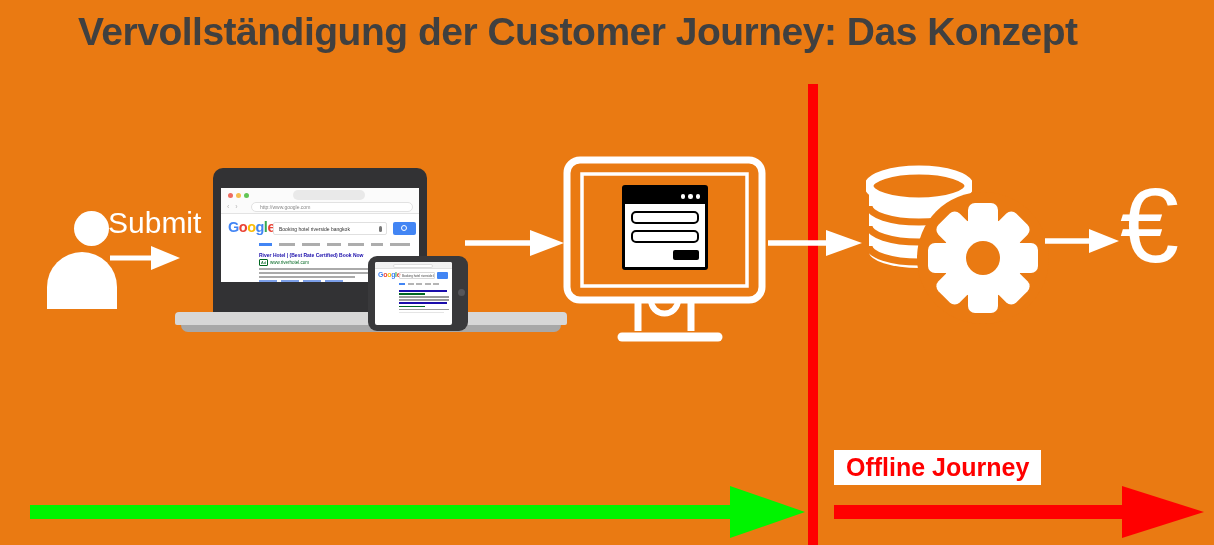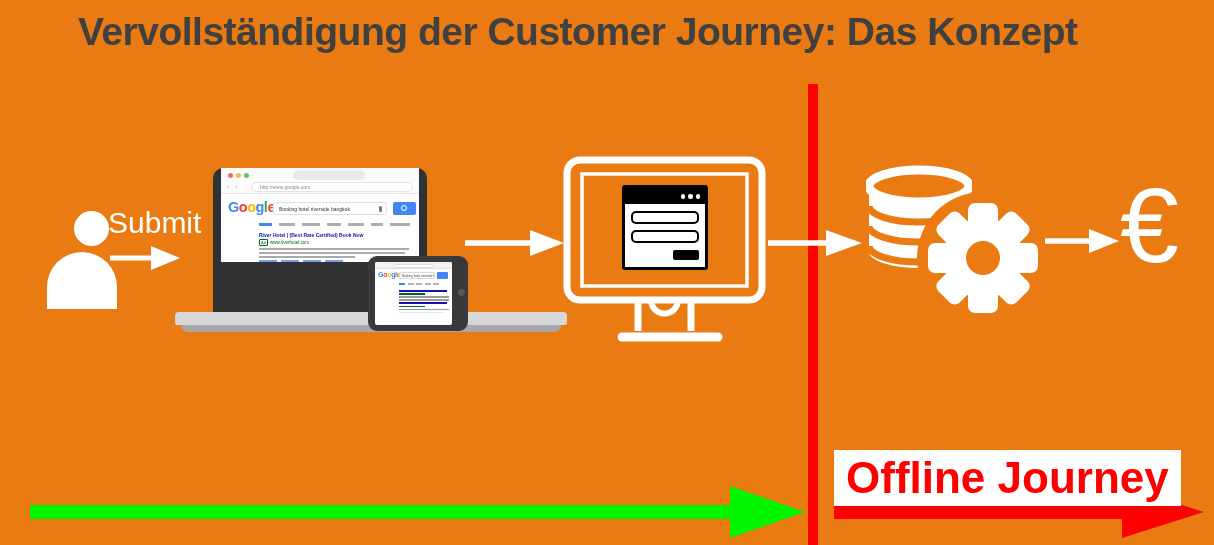--- a/index.html
+++ b/index.html
@@ -17,21 +17,21 @@
   .person-body { left:47px; top:252px; width:70px; height:57px; background:#fff; border-radius:35px 35px 0 0; }
 
   .stage-label { color:#fff; font-size:29px; }
   .click-label { left:108px; top:206px; font-size:30px; }
   .submit-label { left:561px; top:334px; width:208px; text-align:center; }
   .crm-label { left:915px; top:328px; width:136px; text-align:center; }
   .euro { left:1120px; top:172px; font-size:106px; line-height:1; color:#fff; }
 
   
   .laptop-frame { left:213px; top:168px; width:214px; height:144px; background:#323234; border-radius:10px 10px 0 0; z-index:1; }
-  .laptop-screen { position:absolute; left:8px; top:0; width:198px; height:94px; background:#fff; overflow:hidden; }
+  .laptop-screen { position:absolute; left:8px; top:20px; width:198px; height:94px; background:#fff; overflow:hidden; }
   .laptop-base { left:175px; top:312px; width:392px; height:13px; background:#D7D7D7; border-radius:4px 4px 2px 2px; z-index:2; }
   .laptop-base-bottom { left:181px; top:325px; width:380px; height:7px; background:#A8A8A8; border-radius:0 0 10px 10px; z-index:2; }
   .laptop-notch { position:absolute; left:220px; top:0; width:56px; height:6px; background:#B9B9B9; border-radius:0 0 8px 8px; }
 
   
   .chrome { position:absolute; left:0; top:0; width:198px; height:26px; background:#FBFBFB; border-bottom:1px solid #E3E3E3; }
   .dot { position:absolute; top:5px; width:5px; height:5px; border-radius:50%; }
   .d1 { left:7px; background:#EE6B60; } .d2 { left:15px; background:#F5BF4F; } .d3 { left:23px; background:#62C656; }
   .chrome-tab { position:absolute; left:72px; top:2px; width:72px; height:10px; background:#E9E9E9; border-radius:5px; }
   .nav-glyphs { position:absolute; left:6px; top:15px; font-size:7px; color:#B5B5B5; letter-spacing:2px; }
@@ -92,21 +92,21 @@
   
   .db-svg { left:866px; top:162px; }
   .gear-svg { left:915px; top:190px; }
 
   
   .divider-line { left:808px; top:84px; width:10px; height:461px; background:#FF0000; z-index:5; }
   .arrow-svg { z-index:3; }
   .arrow-cross { z-index:6; }
   .online-label { left:46px; top:450px; font-size:34px; font-weight:bold; color:#00F400; }
   .offline-box { left:834px; top:450px; background:#fff; padding:3px 12px; z-index:6; }
-  .offline-label { font-size:44px; font-weight:bold; color:#FF0000; }
+  .offline-label { font-size:25px; font-weight:bold; color:#FF0000; }
   .big-arrow { z-index:4; }
 </style>
 </head>
 <body>
 
 <div id="stage">
 
   <div class="abs title">Vervollständigung der Customer Journey: Das Konzept</div>
 
   <div class="abs person-head"></div>

